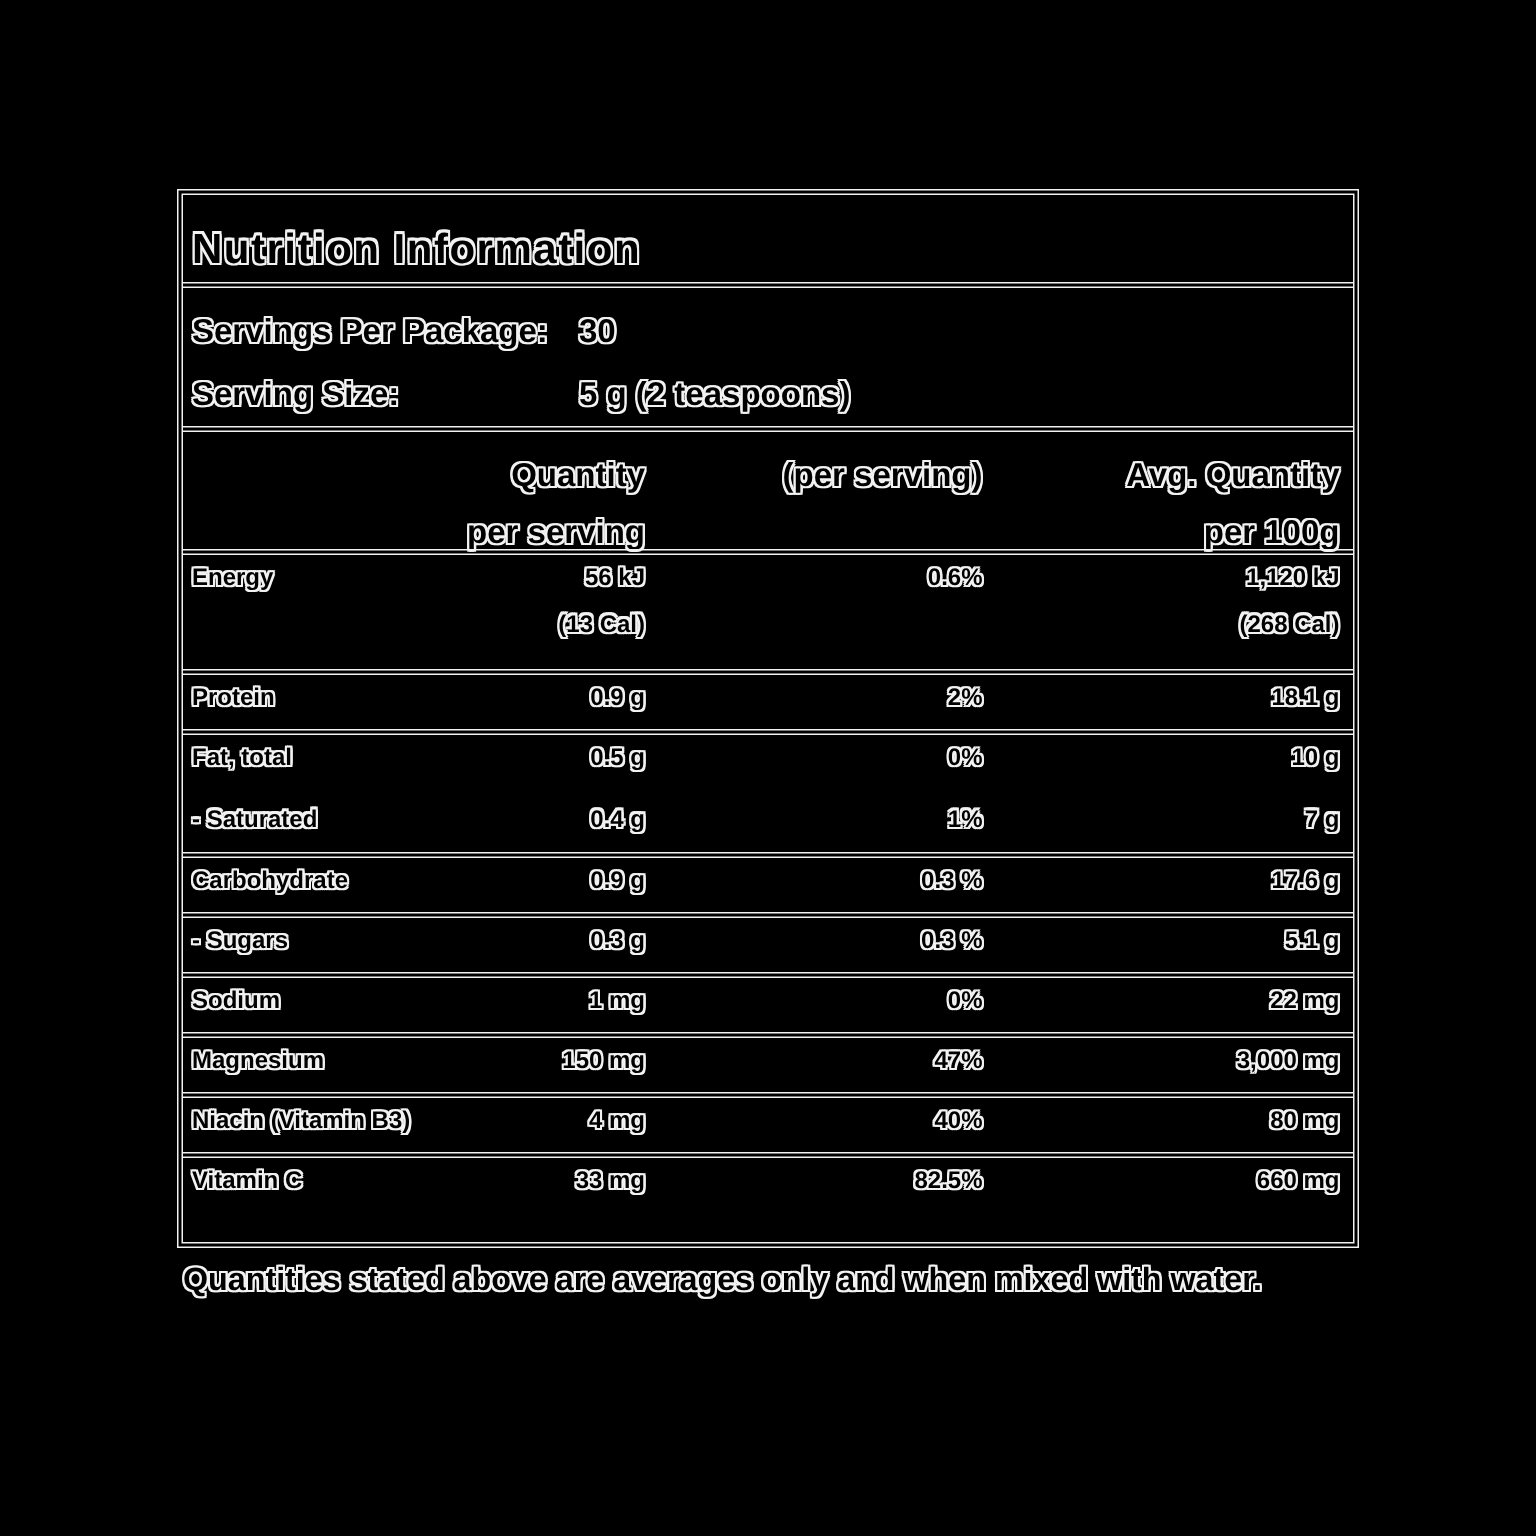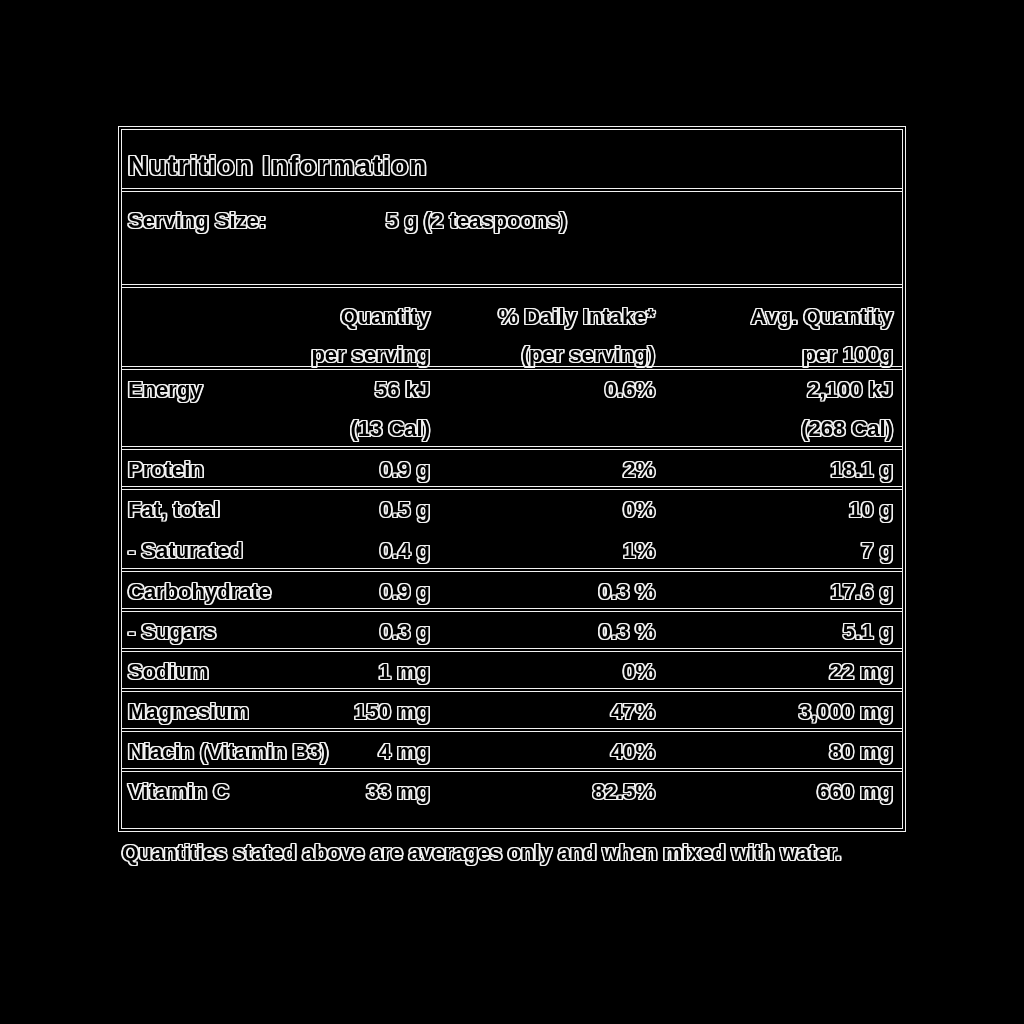--- a/index.html
+++ b/index.html
@@ -26,21 +26,21 @@
   .title-sec{height:58px;padding:20px 0 0 6px;font-size:28px;letter-spacing:1px;}
   .serv-sec{height:96px;padding-top:16px;font-size:22px;}
   .kv{position:relative;height:42px;}
   .kv .k{position:absolute;left:6px;top:0;}
   .kv .v{position:absolute;left:264px;top:0;}
   .hdr-sec{height:82px;padding-top:22px;font-size:22px;}
   .hdr{position:absolute;top:10px;text-align:right;line-height:38px;}
   .hdr.qtyh{right:472px;}
   .hdr.dih{right:247px;}
   .hdr.avgh{right:9px;}
-  .row{font-size:22px;}
+  .row{font-size:16px;}
   .row .name{position:absolute;left:6px;top:7px;}
   .row .qty{position:absolute;right:472px;top:7px;text-align:right;}
   .row .di{position:absolute;right:247px;top:7px;text-align:right;padding-left:24px;}
   .row .avg{position:absolute;right:9px;top:7px;text-align:right;}
   .r-energy{height:80px;}
   .r-energy .l2{margin-top:13px;}
   .r-single{height:40px;}
   .r-fatgrp{height:82px;}
   .sub{position:absolute;left:6px;top:48px;}
   .subqty{position:absolute;right:472px;top:48px;}
@@ -57,49 +57,52 @@
 <div class="canvas">
 
   <div class="panel">
 
     <div class="sec title-sec">
       <span class="ot">Nutrition Information</span>
     </div>
 
     <div class="sec serv-sec sep">
       <div class="kv">
+        <span class="k ot">Servings Per Package:</span>
+        <span class="v ot">30</span>
+      </div>
+      <div class="kv">
         <span class="k ot">Serving Size:</span>
         <span class="v ot">5 g (2 teaspoons)</span>
       </div>
     </div>
 
     <div class="sec hdr-sec sep">
       <div class="hdr qtyh">
         <div class="ot">Quantity</div>
         <div class="ot">per serving</div>
       </div>
       <div class="hdr dih">
-        <div class="ot">% Daily Intake*</div>
         <div class="ot">(per serving)</div>
       </div>
       <div class="hdr avgh">
         <div class="ot">Avg. Quantity</div>
         <div class="ot">per 100g</div>
       </div>
     </div>
 
     <div class="sec row r-energy sep">
       <span class="name ot">Energy</span>
       <div class="qty">
         <div class="ot">56 kJ</div>
         <div class="ot l2">(13 Cal)</div>
       </div>
       <span class="di ot">0.6%</span>
       <div class="avg">
-        <div class="ot">2,100 kJ</div>
+        <div class="ot">1,120 kJ</div>
         <div class="ot l2">(268 Cal)</div>
       </div>
     </div>
 
     <div class="sec row r-single sep">
       <span class="name ot">Protein</span>
       <span class="qty ot">0.9 g</span>
       <span class="di ot">2%</span>
       <span class="avg ot">18.1 g</span>
     </div>

